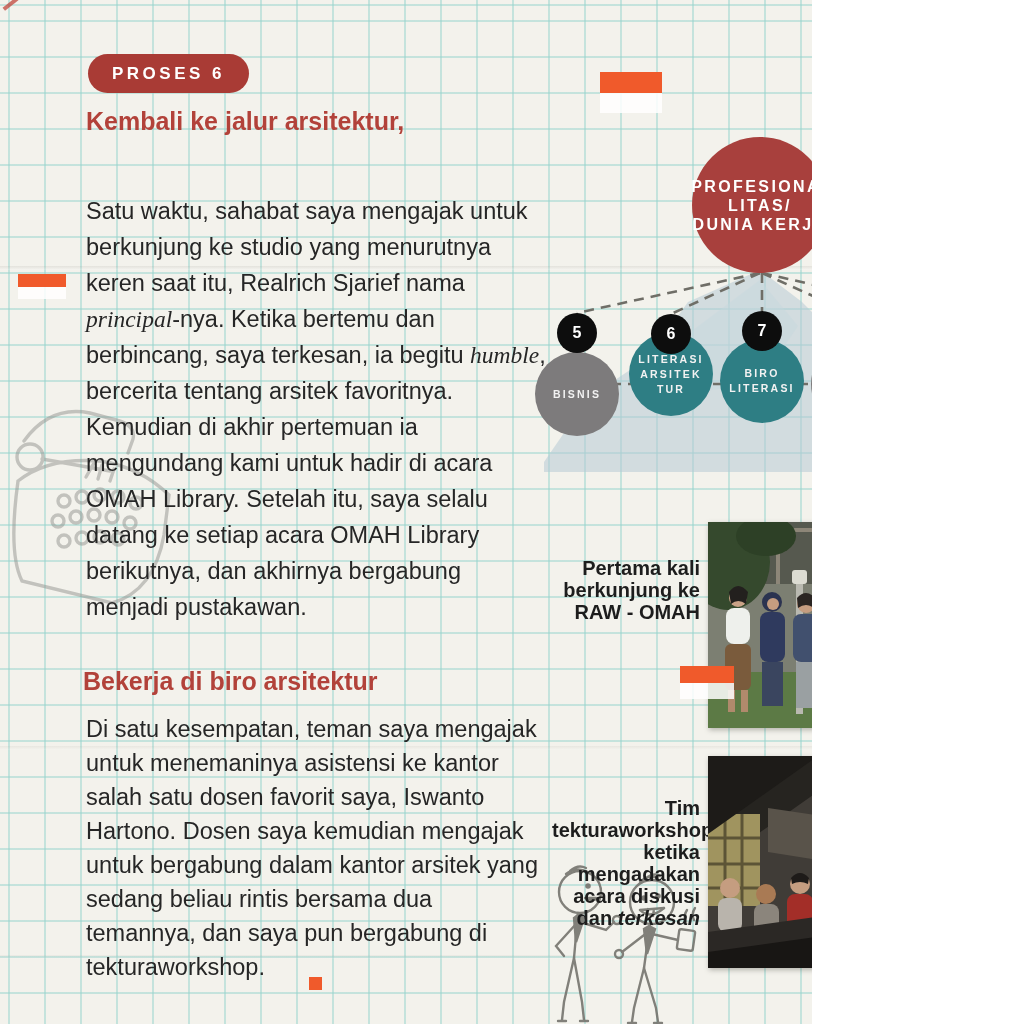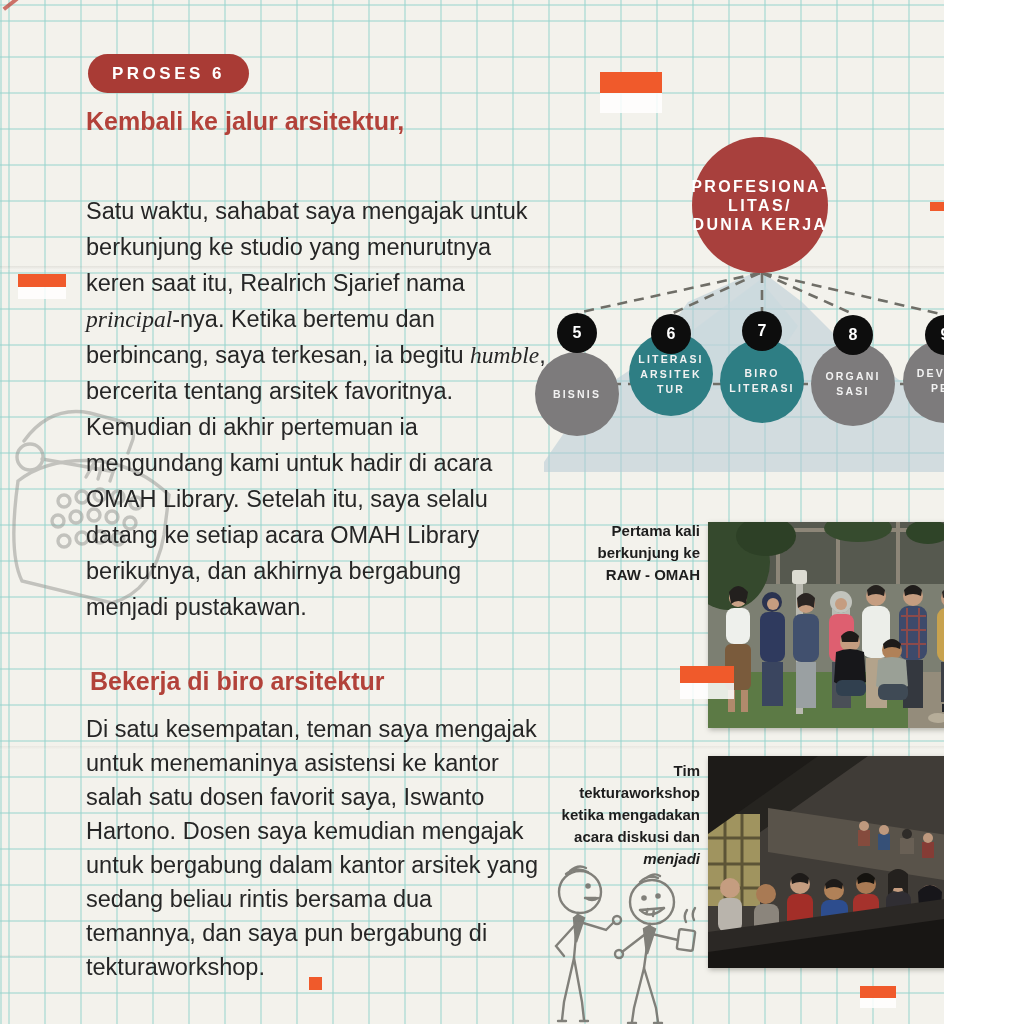--- a/index.html
+++ b/index.html
@@ -1,38 +1,38 @@
 <!DOCTYPE html>
 <html><head>
 <meta charset="utf-8">
 <style>
   html,body{margin:0;padding:0;}
   .page{
-    position:relative;width:944px;height:1024px;overflow:hidden;
+    position:relative;width:812px;height:1024px;overflow:hidden;
     font-family:"Liberation Sans",sans-serif;
     background-color:#f3f2ec;
     background-image:
       repeating-linear-gradient(0deg, rgba(150,211,204,.5) 0 1.6px, transparent 1.6px 36px),
       repeating-linear-gradient(90deg, rgba(150,211,204,.5) 0 1.6px, transparent 1.6px 36px);
     background-position:8px 6px;
   }
   .abs{position:absolute;}
   .crease{position:absolute;left:0;right:0;height:4px;opacity:.5;
     background:linear-gradient(180deg,rgba(130,128,120,.28),rgba(255,255,255,.45));}
   .badge{
     position:absolute;display:inline-block;color:#fff;
     font-weight:bold;font-size:17px;letter-spacing:3.5px;
     padding:10px 24px 9px 24px;border-radius:24px;white-space:nowrap;
   }
   .h-red{position:absolute;color:#b2423a;font-weight:bold;font-size:25px;line-height:42px;}
   .body-text{position:absolute;color:#262626;font-size:23.5px;}
   .body-text .seg-bold{font-weight:normal;}
   .body-text .seg-italic{font-style:italic;font-family:Liberation Serif, serif;}
-  .photo-caption{position:absolute;color:#1d1d1d;font-weight:bold;font-size:15px;
-    line-height:22px;text-align:right;}
+  .photo-caption{position:absolute;color:#1d1d1d;font-weight:bold;font-size:20px;
+    line-height:22px;text-align:right;margin-top:37px;}
   .photo-caption .seg-italic{font-style:italic;}
   .pre{white-space:pre-line;}
   .root-circle{
     position:absolute;border-radius:50%;display:flex;align-items:center;justify-content:center;
     color:#fff;text-align:center;font-weight:bold;font-size:16px;letter-spacing:2.4px;line-height:19px;
   }
   .node-main{
     position:absolute;width:84px;height:84px;border-radius:50%;
     display:flex;align-items:center;justify-content:center;
     color:#f2f2f2;text-align:center;font-size:10.5px;letter-spacing:2.2px;line-height:15px;font-weight:bold;
@@ -116,21 +116,21 @@
   </div>
 
   <div class="badge" style="left: 88px; top: 54px; background: rgb(169, 59, 53);">PROSES 6</div>
 
   <div class="h-red" style="left:86px;top:100px"><span class="pre">Kembali ke jalur arsitektur,</span><br>
   </div>
 
   <div class="body-text" style="left:86px;top:193px;width:462px;line-height:36px"><span>Satu waktu, sahabat saya mengajak untuk berkunjung ke studio yang menurutnya keren saat itu, </span><span class="seg-bold">Realrich Sjarief</span><span> nama </span><span class="seg-italic">principal</span><span>-nya. Ketika bertemu dan berbincang, saya terkesan, ia begitu </span><span class="seg-italic">humble</span><span>, bercerita tentang arsitek favoritnya. Kemudian di akhir pertemuan ia mengundang kami untuk hadir di acara OMAH Library. Setelah itu, saya selalu datang ke setiap acara </span><span class="seg-bold">OMAH Library</span><span> berikutnya, dan akhirnya </span><span class="seg-bold">bergabung menjadi pustakawan</span><span>.</span></div>
 
 
-  <div class="h-red" style="left:90px;top:660px">Bekerja di biro arsitektur</div>
+  <div class="h-red" style="left:83px;top:660px">Bekerja di biro arsitektur</div>
 
   <div class="body-text" style="left:86px;top:712px;width:462px;line-height:34px"><span>Di satu kesempatan, teman saya mengajak untuk menemaninya asistensi ke kantor salah satu dosen favorit saya, </span><span class="seg-bold">Iswanto Hartono</span><span>. Dosen saya kemudian mengajak untuk bergabung dalam kantor arsitek yang sedang beliau rintis bersama dua temannya, dan saya pun bergabung </span><span class="seg-bold">di tekturaworkshop</span><span>.</span></div>
 
   <div class="abs" style="left:530px;top:130px;width:484px;height:352px">
     <svg width="484" height="352" viewBox="0 0 484 352">
       <polygon points="14,332 58,268 118,228 158,172 230,140 272,172 302,202 372,252 484,292 484,342 14,342" fill="#b7cbd5" opacity="0.55"></polygon>
       <polygon points="150,210 230,150 268,196 230,252 170,262" fill="#c6d7de" opacity="0.45"></polygon>
       <g stroke="#6f6e67" stroke-width="2.6" stroke-dasharray="10 7" fill="none">
         <line x1="47" y1="254" x2="415" y2="254"></line>
         <line x1="230" y1="143" x2="47" y2="183"></line>
@@ -245,21 +245,21 @@
         <path d="M128 130 Q142 124 156 130 L158 160 Q142 170 126 160 Z" fill="#17171a"></path>
           <rect x="128" y="158" width="30" height="16" rx="6" fill="#31404f"></rect>
         <circle cx="184" cy="128" r="10" fill="#b08158"></circle>
           <path d="M175 122 Q184 112 193 122 L192 127 Q184 123 176 127 Z" fill="#1e1b19"></path>
         <path d="M170 138 Q184 132 198 138 L200 164 Q184 174 168 164 Z" fill="#9aa096"></path>
           <rect x="170" y="162" width="30" height="16" rx="6" fill="#3f4a55"></rect>
       </g>
     </svg>
   </div>
 
-  <div class="photo-caption" style="left:552px;top:760px;width:148px"><span>Tim tekturaworkshop ketika mengadakan acara diskusi dan </span><span class="seg-italic">menjadi</span></div>
+  <div class="photo-caption" style="left:552px;top:760px;width:148px"><span>Tim tekturaworkshop ketika mengadakan acara diskusi dan </span><span class="seg-italic">terkesan</span></div>
 
   <div class="photo" style="left:708px;top:756px;width:286px;height:212px">
     <svg width="286" height="212" viewBox="0 0 286 212">
       <rect width="286" height="212" fill="#403c37"></rect>
       <polygon points="0,0 160,0 30,92 0,104" fill="#262420"></polygon>
       <polygon points="60,52 286,86 286,132 60,96" fill="#59534a"></polygon>
       <g opacity=".9">
         <rect x="150" y="74" width="12" height="16" fill="#8a4b3c"></rect>
           <rect x="170" y="78" width="12" height="16" fill="#33507c"></rect>
           <rect x="192" y="82" width="14" height="16" fill="#6b6257"></rect>

